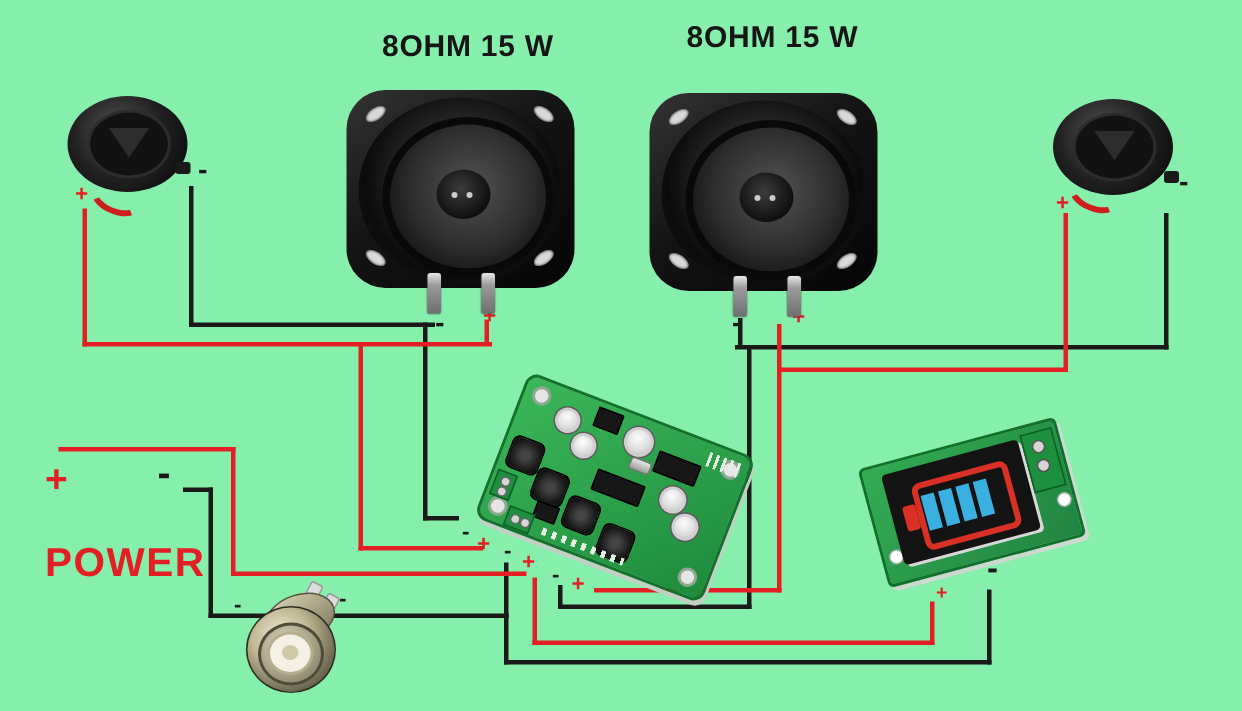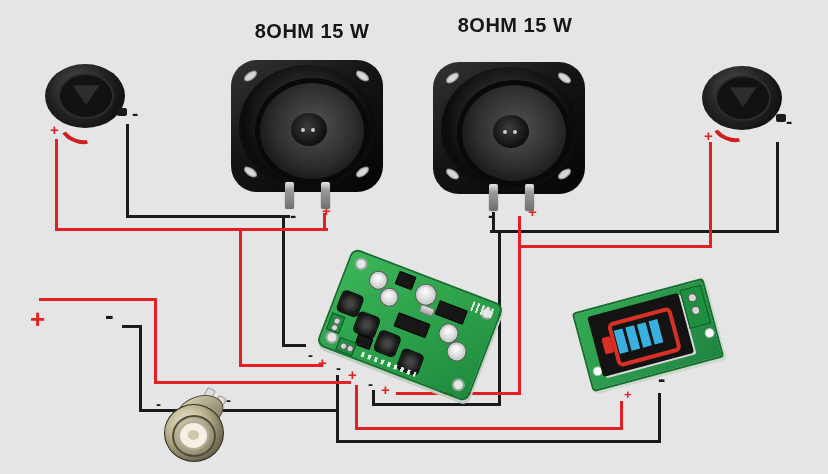--- a/index.html
+++ b/index.html
@@ -1,16 +1,16 @@
 <!DOCTYPE html>
 <html style="--wire-red: #e31e24; --wire-black: #1a1a1a; --batt-blue: #3ab0e0; --batt-red: #d93025;"><head>
 <meta charset="utf-8">
 <style>
   html,body{margin:0;padding:0;background:#fff;}
-  .stage{position:relative;width:828px;height:474px;background:#e5e5e5;overflow:hidden;
+  .stage{position:relative;width:828px;height:474px;background:#86efac;overflow:hidden;
          font-family:"Liberation Sans", sans-serif;}
   
   .big-title{position:absolute;font-weight:bold;font-size:20px;color:#161616;letter-spacing:.5px;width:160px;text-align:center;}
   .amp-title{position:absolute;font-weight:bold;font-size:14px;color:#161616;}
   .power-title{position:absolute;font-weight:bold;font-size:27px;color:var(--wire-red,#e31e24);letter-spacing:1px;}
   .pol{position:absolute;font-weight:bold;font-size:15px;line-height:1;color:#1a1a1a;}
   .pol.red{color:var(--wire-red,#e31e24);}
   .pol.big{font-size:26px;}
   .pol.mid{font-size:19px;}
   
@@ -118,20 +118,21 @@
   <div class="wire wr" style="left:355px;top:427px;width:268px;height:3px;"></div>
   <div class="wire wr" style="left:620px;top:401px;width:3px;height:29px;"></div>
 
   <div class="wire wr" style="left:396px;top:392px;width:125px;height:3px;"></div>
   <div class="wire wr" style="left:518px;top:216px;width:3px;height:179px;"></div>
   <div class="wire wr" style="left:518px;top:245px;width:194px;height:3px;"></div>
   <div class="wire wr" style="left:709px;top:142px;width:3px;height:106px;"></div>
 
   <div class="big-title" style="left:232px;top:20px;">8OHM 15 W</div>
   <div class="big-title" style="left:435px;top:14px;">8OHM 15 W</div>
+  <div class="power-title" style="left:30px;top:360px;">POWER</div>
 
   <div class="pol red" style="left:50px;top:122px;">+</div>
   <div class="pol mid" style="left:132px;top:104px;">-</div>
   <div class="pol mid" style="left:290px;top:206px;">-</div>
   <div class="pol red" style="left:322px;top:203px;">+</div>
   <div class="pol mid" style="left:488px;top:206px;">-</div>
   <div class="pol red" style="left:528px;top:204px;">+</div>
   <div class="pol red" style="left:704px;top:128px;">+</div>
   <div class="pol mid" style="left:786px;top:112px;">-</div>
   <div class="pol" style="left:308px;top:347px;">-</div>

